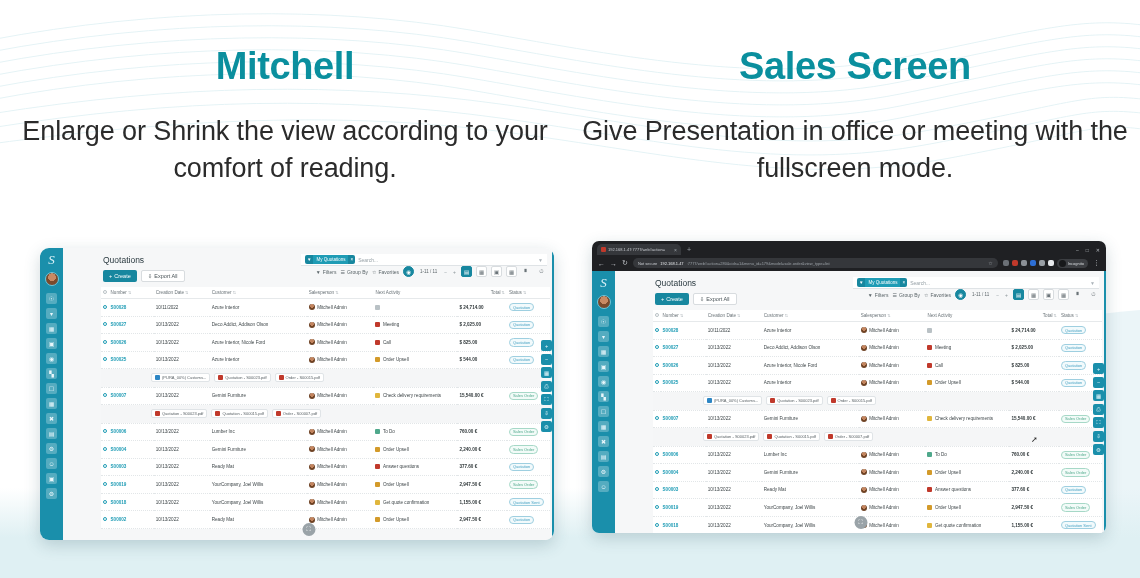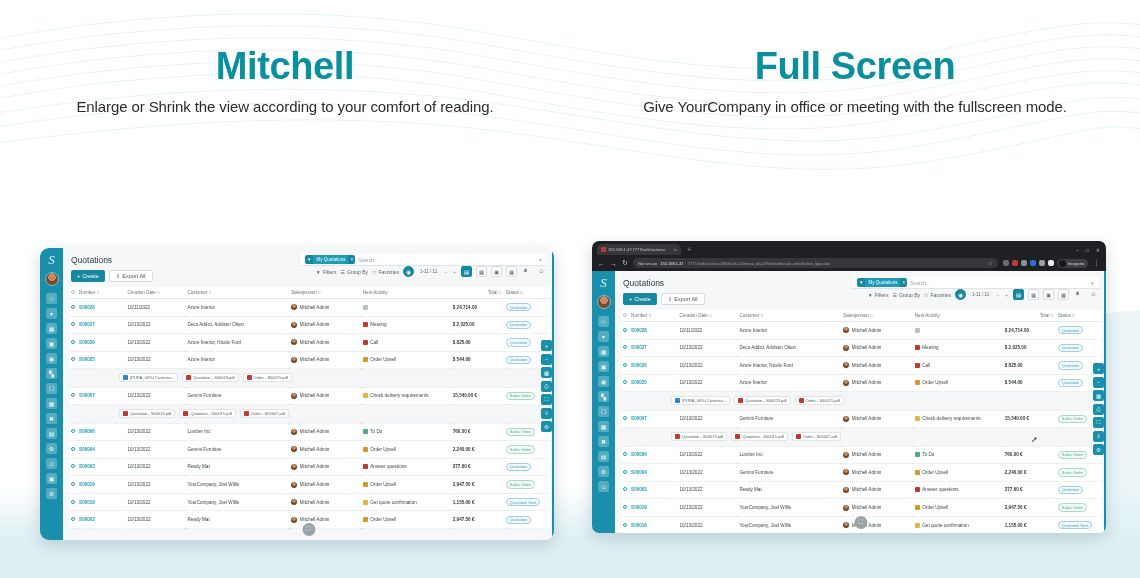--- a/index.html
+++ b/index.html
@@ -20,21 +20,21 @@
   }
 
   
   .features { position: absolute; top: 0; left: 0; width: 1140px; display: flex; }
   .feature { width: 570px; text-align: center; padding-top: 45px; }
   .feature-title {
     font-size: 38px; font-weight: bold; color: #0a8f9e; letter-spacing: -0.4px;
     line-height: 1.15;
   }
   .feature-sub {
-    margin-top: 8px; font-size: 15px; color: #2b2b2b; line-height: 1.38;
+    margin-top: 24px; font-size: 27px; color: #2b2b2b; line-height: 1.38;
     letter-spacing: -0.1px;
   }
 
   
   .tablet {
     position: absolute; left: 40px; top: 248px;
     width: 514px; height: 292px;
     background: #ffffff;
     border-radius: 9px;
     box-shadow: 0 5px 16px rgba(40,80,95,.22);
@@ -100,21 +100,21 @@
     background: radial-gradient(circle at 50% 35%, #c98a63 0 38%, #7a4a2c 40% 100%);
     border: 1px solid #6fc4d8; margin-bottom: 3px;
   }
   .side-ico {
     width: 11px; height: 11px; border-radius: 2px;
     background: rgba(255,255,255,.26);
     display: flex; align-items: center; justify-content: center;
     font-size: 6px; color: #e8f7fb;
   }
 
-  .app-main { flex: 1; display: flex; flex-direction: column; background: #f6f7f8; min-width: 0; position: relative; }
+  .app-main { flex: 1; display: flex; flex-direction: column; background: #f6f7f8; min-width: 0; position: relative; padding-left: 32px; }
 
   
   .cp-top { display: flex; align-items: flex-start; padding: 6px 7px 0 8px; gap: 8px; }
   .cp-title { font-size: 8.5px; color: #2b3a40; font-weight: 500; padding-top: 1px; }
   .cp-search-wrap { margin-left: auto; display: flex; flex-direction: column; align-items: flex-end; gap: 3px; width: 246px; }
   .searchbar {
     width: 100%; height: 12px; background: #ffffff;
     border-bottom: 1px solid #dfe3e6;
     display: flex; align-items: center; gap: 3px; padding: 0 4px;
   }
@@ -234,22 +234,22 @@
   <path d="M0 578 C 120 520, 300 500, 520 520 L 520 578 Z" fill="#eef7f9" opacity="0.8"></path>
 </svg>
 <div class="bg-blob-bottom"></div>
 
 <div class="features">
   <div class="feature">
     <div class="feature-title">Mitchell</div>
     <div class="feature-sub">Enlarge or Shrink the view according to your comfort of reading.</div>
   </div>
   <div class="feature">
-    <div class="feature-title">Full Screen</div>
-    <div class="feature-sub">Give YourCompany in office or meeting with the fullscreen mode.</div>
+    <div class="feature-title">Sales Screen</div>
+    <div class="feature-sub">Give Presentation in office or meeting with the fullscreen mode.</div>
   </div>
 </div>
 
 <div class="tablet">
   <div class="app-sidebar">
     <div class="app-logo">S</div>
     <div class="app-avatar"></div>
     <div class="side-ico">☉</div>
     <div class="side-ico">▾</div>
     <div class="side-ico">▦</div>

